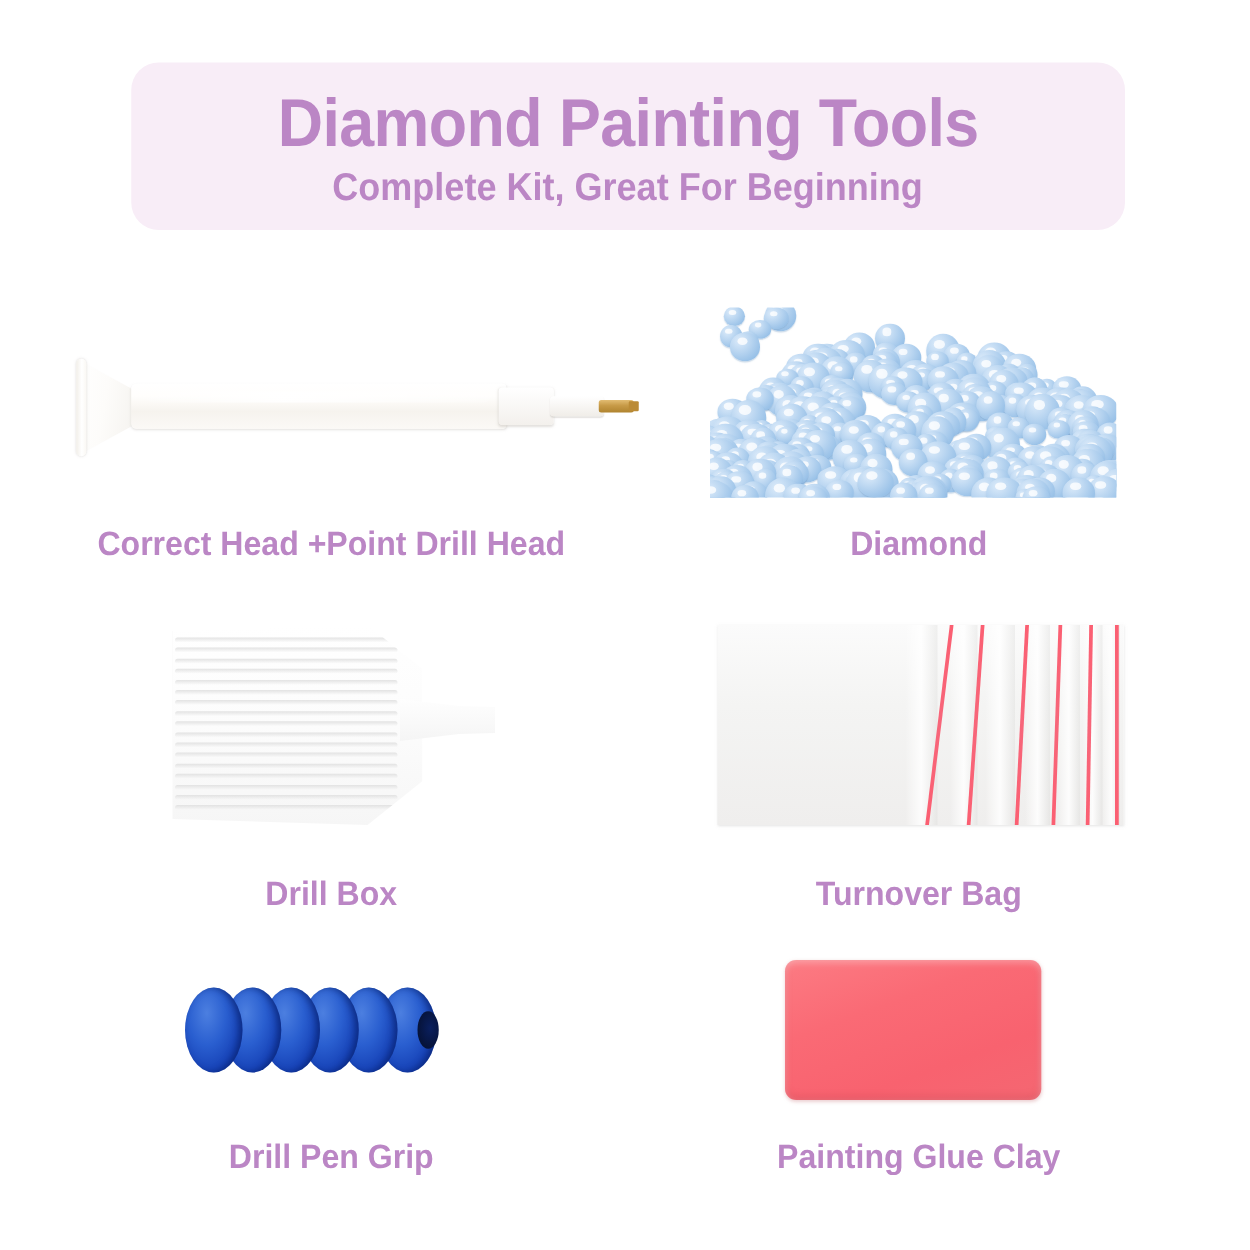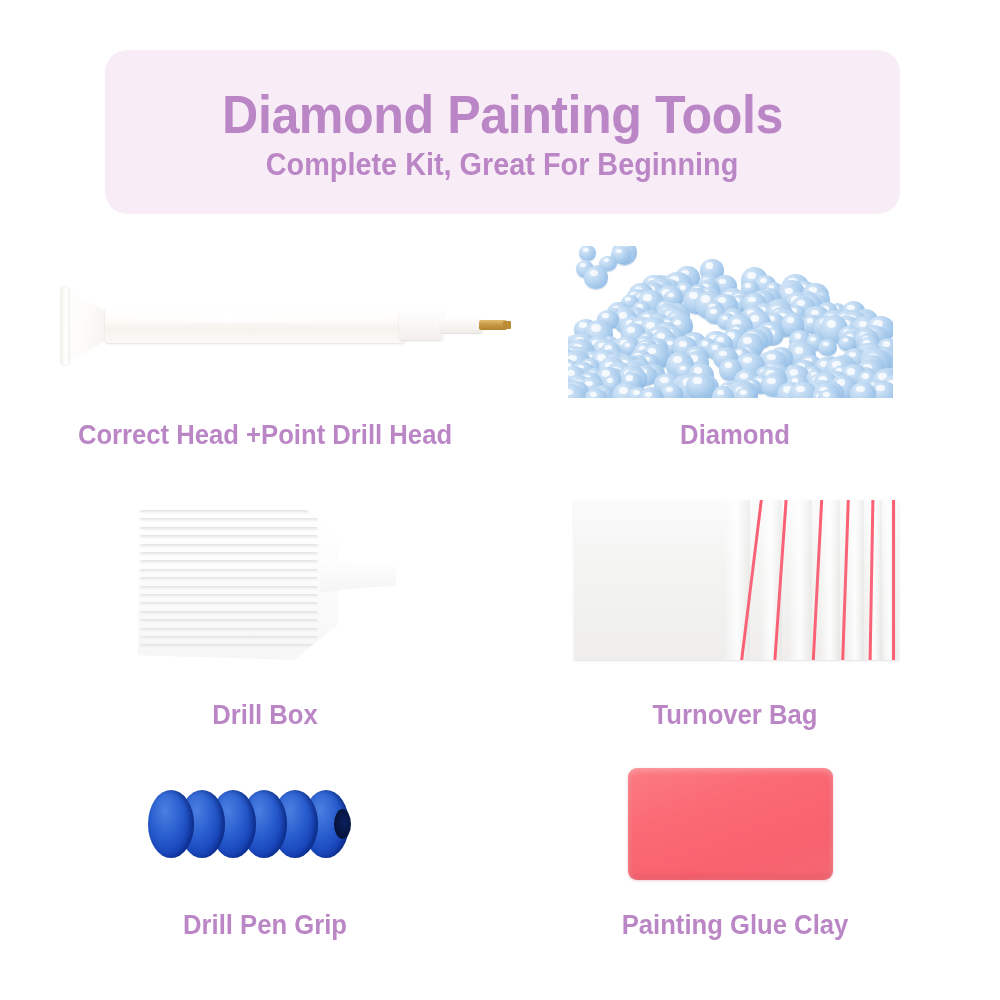--- a/index.html
+++ b/index.html
@@ -18,21 +18,21 @@
     background: #ffffff;
     overflow: hidden;
   }
 
   
   .banner {
     position: absolute;
     left: 105px;
     top: 50px;
     width: 795px;
-    height: 164px;
+    height: 134px;
     background: #f8edf7;
     border-radius: 22px;
     display: flex;
     flex-direction: column;
     align-items: center;
     justify-content: center;
     box-sizing: border-box;
     padding-top: 4px;
   }
   .banner-title {

